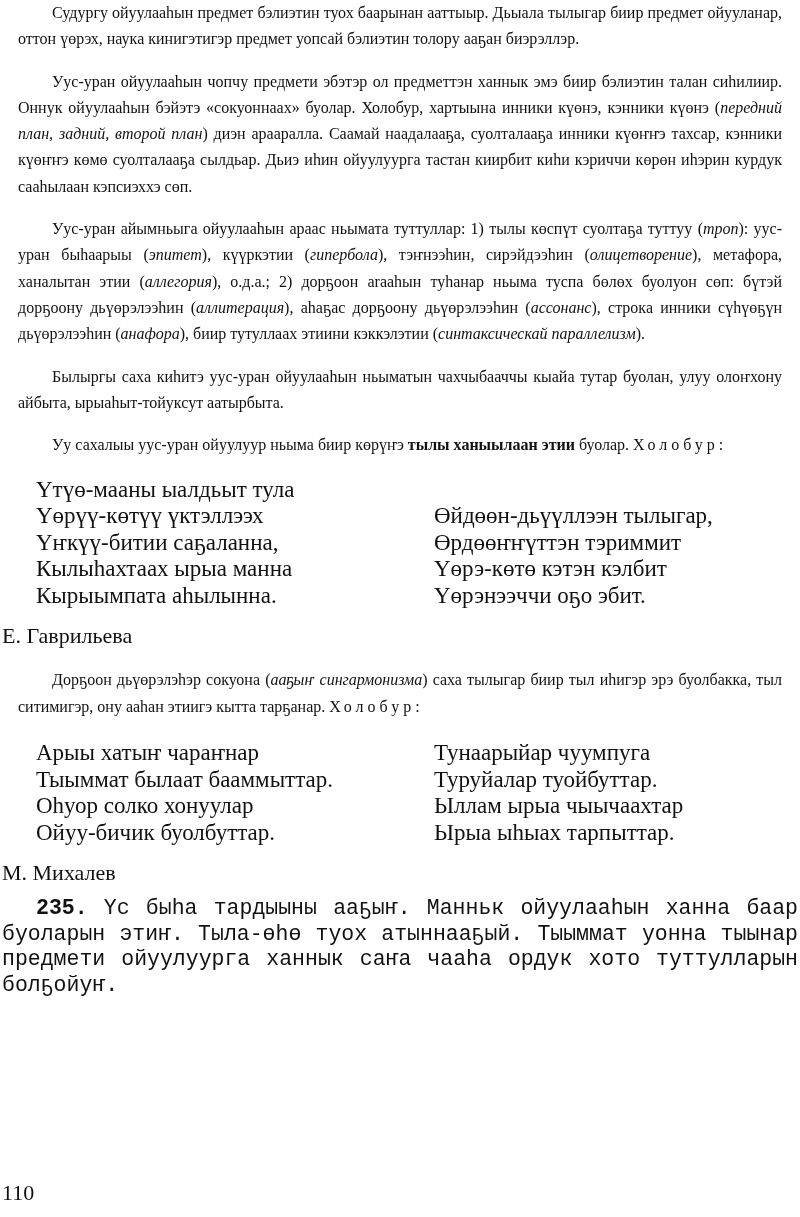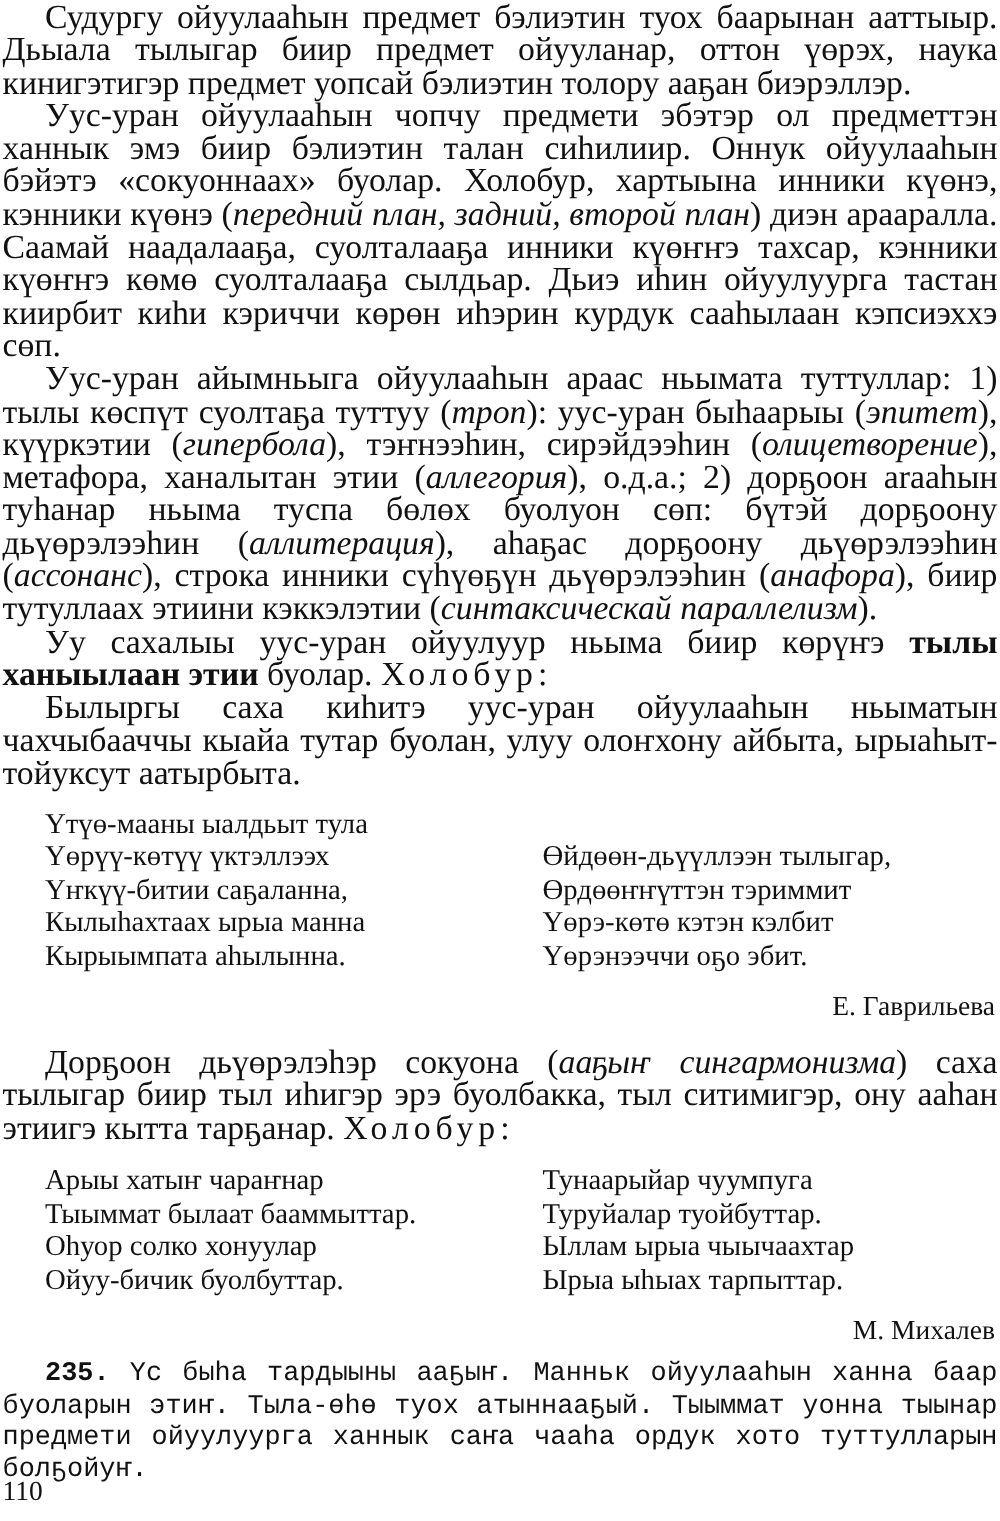--- a/index.html
+++ b/index.html
@@ -1,48 +1,48 @@
 <!DOCTYPE html>
 <html><head>
 <meta charset="utf-8">
 <style>
   html, body { margin:0; padding:0; background:#ffffff; }
   body { width:800px; height:1217px; overflow:hidden; position:relative; color:#111; }
   .page { position:absolute; left:2px; top:0; width:796px; font-family:"Liberation Serif", serif; }
-  .p { font-size:27px; line-height:26.3px; text-align:justify; margin:0; text-indent:34px; transform-origin:left top; }
+  .p { font-size:16px; line-height:26.3px; text-align:justify; margin:16px; text-indent:34px; transform-origin:left top; }
   .p em { font-style:italic; }
   .p b { font-weight:bold; }
   .spaced { letter-spacing:4px; }
   .poem { display:flex; font-size:23px; line-height:26.5px; margin:0;align-items:flex-end; }
   .poem .col { display:block; }
   .poem .col div { white-space:nowrap; }
-  .attrib { text-align:right; font-size:22px; margin:0; padding-right:2px; }
+  .attrib { font-size:22px; margin:0; padding-right:2px; }
   .exercise { font-size:21.5px; line-height:25.5px; text-align:justify; margin:0; text-indent:34px; }
   .page-num { position:absolute; left:2px; top:1180px; font-size:22px; font-family:"Liberation Serif", serif; }
 </style>
 </head>
 <body>
 
 <div class="page">
 
   <p class="p" style="margin-top:0px;">Судургу ойуулааһын предмет бэлиэтин туох баарынан ааттыыр. Дьыала тылыгар биир предмет ойууланар, оттон үөрэх, наука кинигэтигэр предмет уопсай бэлиэтин толору ааҕан биэрэллэр.</p>
 
   <p class="p">
     <span>Уус-уран ойуулааһын чопчу предмети эбэтэр ол предметтэн ханнык эмэ биир бэлиэтин талан сиһилиир. Оннук ойуулааһын бэйэтэ «сокуоннаах» буолар. Холобур, хартыына инники күөнэ, кэнники күөнэ (</span><em>передний план, задний, второй план</em><span>) диэн арааралла. Саамай наадалааҕа, суолталааҕа инники күөҥҥэ тахсар, кэнники күөҥҥэ көмө суолталааҕа сылдьар. Дьиэ иһин ойуулуурга тастан киирбит киһи кэриччи көрөн иһэрин курдук сааһылаан кэпсиэххэ сөп.</span>
   </p>
 
   <p class="p">
     <span>Уус-уран айымньыга ойуулааһын араас ньымата туттуллар: 1) тылы көспүт суолтаҕа туттуу (</span><em>троп</em><span>): уус-уран быһаарыы (</span><em>эпитет</em><span>), күүркэтии (</span><em>гипербола</em><span>), тэҥнээһин, сирэйдээһин (</span><em>олицетворение</em><span>), метафора, ханалытан этии (</span><em>аллегория</em><span>), о.д.а.; 2) дорҕоон araаһын туһанар ньыма туспа бөлөх буолуон сөп: бүтэй дорҕоону дьүөрэлээһин (</span><em>аллитерация</em><span>), аһаҕас дорҕоону дьүөрэлээһин (</span><em>ассонанс</em><span>), строка инники сүһүөҕүн дьүөрэлээһин (</span><em>анафора</em><span>), биир тутуллаах этиини кэккэлэтии (</span><em>синтаксическай параллелизм</em><span>).</span>
   </p>
 
+  <p class="p">Былыргы саха киһитэ уус-уран ойуулааһын ньыматын чахчыбааччы кыайа тутар буолан, улуу олоҥхону айбыта, ырыаһыт-тойуксут аатырбыта.</p>
+
   <p class="p">
     <span>Уу сахалыы уус-уран ойуулуур ньыма биир көрүҥэ </span><b>тылы ханыылаан этии</b><span> буолар. </span><span class="spaced">Холобур:</span>
   </p>
-
-  <p class="p">Былыргы саха киһитэ уус-уран ойуулааһын ньыматын чахчыбааччы кыайа тутар буолан, улуу олоҥхону айбыта, ырыаһыт-тойуксут аатырбыта.</p>
 
   <div class="poem" style="margin-top:12px; height:135px;">
     <div class="col" style="margin-left:34px; width:398px;">
       <div>Үтүө-мааны ыалдьыт тула</div>
       <div>Үөрүү-көтүү үктэллээх</div>
       <div>Үҥкүү-битии саҕаланна,</div>
       <div>Кылыһахтаах ырыа манна</div>
       <div>Кырыымпата аһылынна.</div>
     </div>
     <div class="col">

